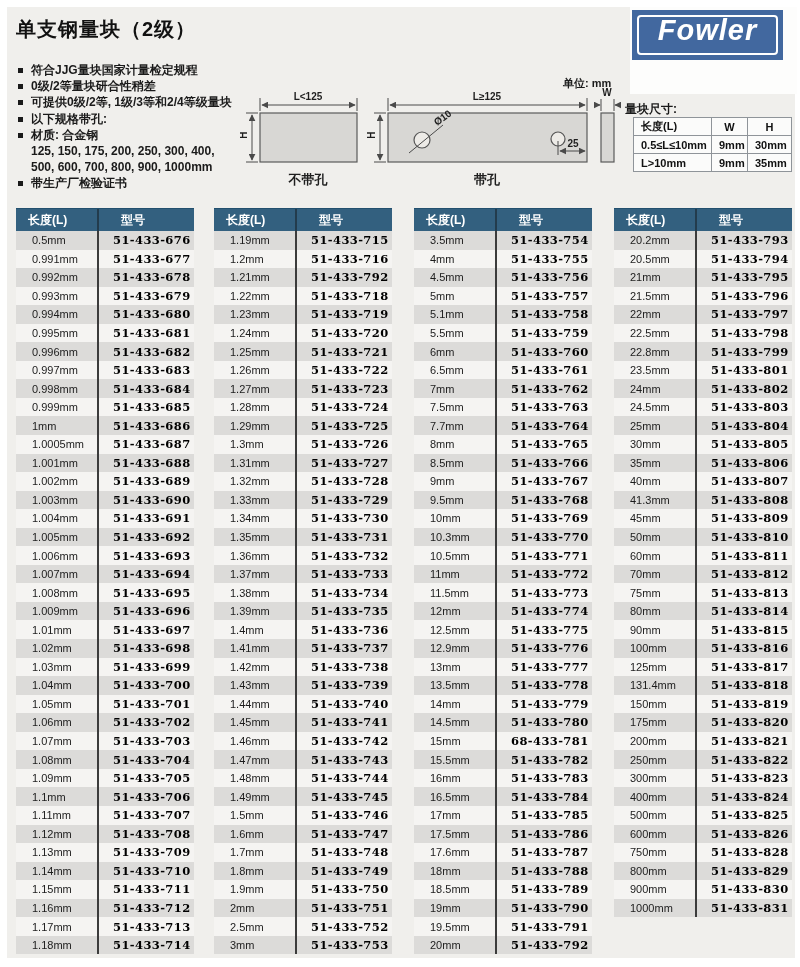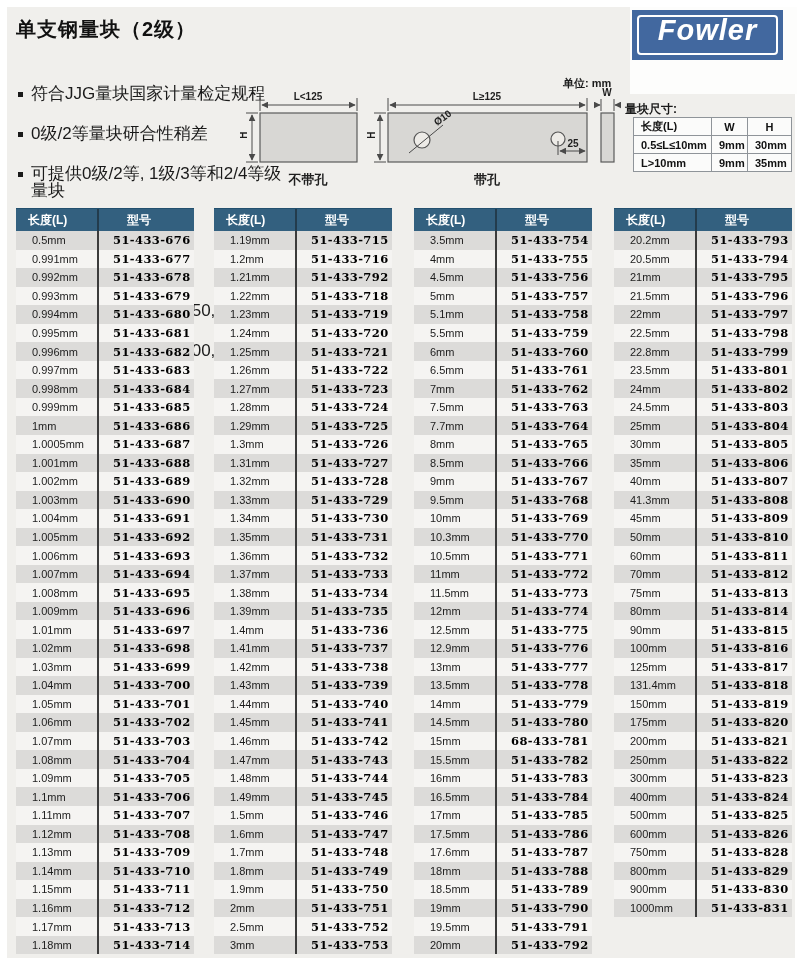--- a/index.html
+++ b/index.html
@@ -4,21 +4,21 @@
 <style>
   * { margin:0; padding:0; box-sizing:border-box; }
   body { width:800px; height:967px; background:#ffffff; font-family:"Liberation Sans","DejaVu Sans",sans-serif; }
   .page { position:relative; width:800px; height:967px; background:#ffffff; overflow:hidden; }
   .panel { position:absolute; left:7px; top:7px; right:5px; bottom:9px; background:#f0efec; }
 
   .page-title { position:absolute; left:16px; top:16px; font-size:20px; font-weight:bold; color:#111; letter-spacing:1px; }
 
   
   .features { position:absolute; left:16px; top:62px; width:280px; }
-  .feature { display:flex; font-size:17px; font-weight:400; color:#1a1a1a; line-height:16.2px;margin-top:24px; }
+  .feature { display:flex; font-size:12px; font-weight:700; color:#1a1a1a; line-height:16.2px; }
   .feature .sq { width:5px; height:5px; background:#1a1a1a; margin:6px 8px 0 2px; flex:0 0 5px; }
   .feature.cont { padding-left:15px; }
 
   
   .logo-patch { position:absolute; left:630px; top:7px; width:167px; height:87px; background:#fdfdfc; }
   .logo-box { position:absolute; left:632px; top:10px; width:151px; height:50px; background:#42689f; }
   .logo-border { position:absolute; left:5px; top:5px; right:5px; bottom:5px; border:2px solid #ffffff; border-radius:4px; }
   .logo-text { position:absolute; left:0; top:0; width:100%; height:100%; display:flex; align-items:center; justify-content:center; color:#ffffff; font-size:29px; font-weight:bold; font-style:italic; letter-spacing:1px; padding-bottom:9px; }
 
   .unit-label { position:absolute; left:563px; top:76px; font-size:11px; font-weight:bold; color:#1a1a1a;text-align:right; }
@@ -36,21 +36,21 @@
   .size-table .col-h { width:44px; }
 
   
   .spec-table { position:absolute; top:208px; width:178px; }
   .spec-table.t1 { left:16px; }
   .spec-table.t2 { left:214px; }
   .spec-table.t3 { left:414px; }
   .spec-table.t4 { left:614px; }
   .shead { display:flex; height:23px; align-items:center; background:#33607f; border-top:1px solid #23506e; color:#fff; font-size:12px; font-weight:bold; }
   .shead .hlen { width:81px; padding-left:12px; }
-  .shead .hmodel { flex:1; padding-left:28px; border-left:2px solid #233c4d; align-self:stretch; display:flex; align-items:center; }
+  .shead .hmodel { flex:1; padding-left:22px; border-left:2px solid #233c4d; align-self:stretch; display:flex; align-items:center; }
   .srow { display:flex; height:18.55px; align-items:center; }
   .srow:nth-child(odd) { background:#dcdbd9; }
   .srow:nth-child(even) { background:#f5f4f2; }
   .len-cell { width:81px; padding-left:16px; font-size:11px; color:#1c1c1c; }
   .model-cell { flex:1; align-self:stretch; display:flex; align-items:center; padding-left:14px; border-left:2px solid #3c3c3c; font-family:"DejaVu Serif","Liberation Serif",serif; font-weight:bold; font-size:11.5px; color:#000; letter-spacing:0.4px; }
 </style>
 </head>
 <body>
 
 <div class="page">

